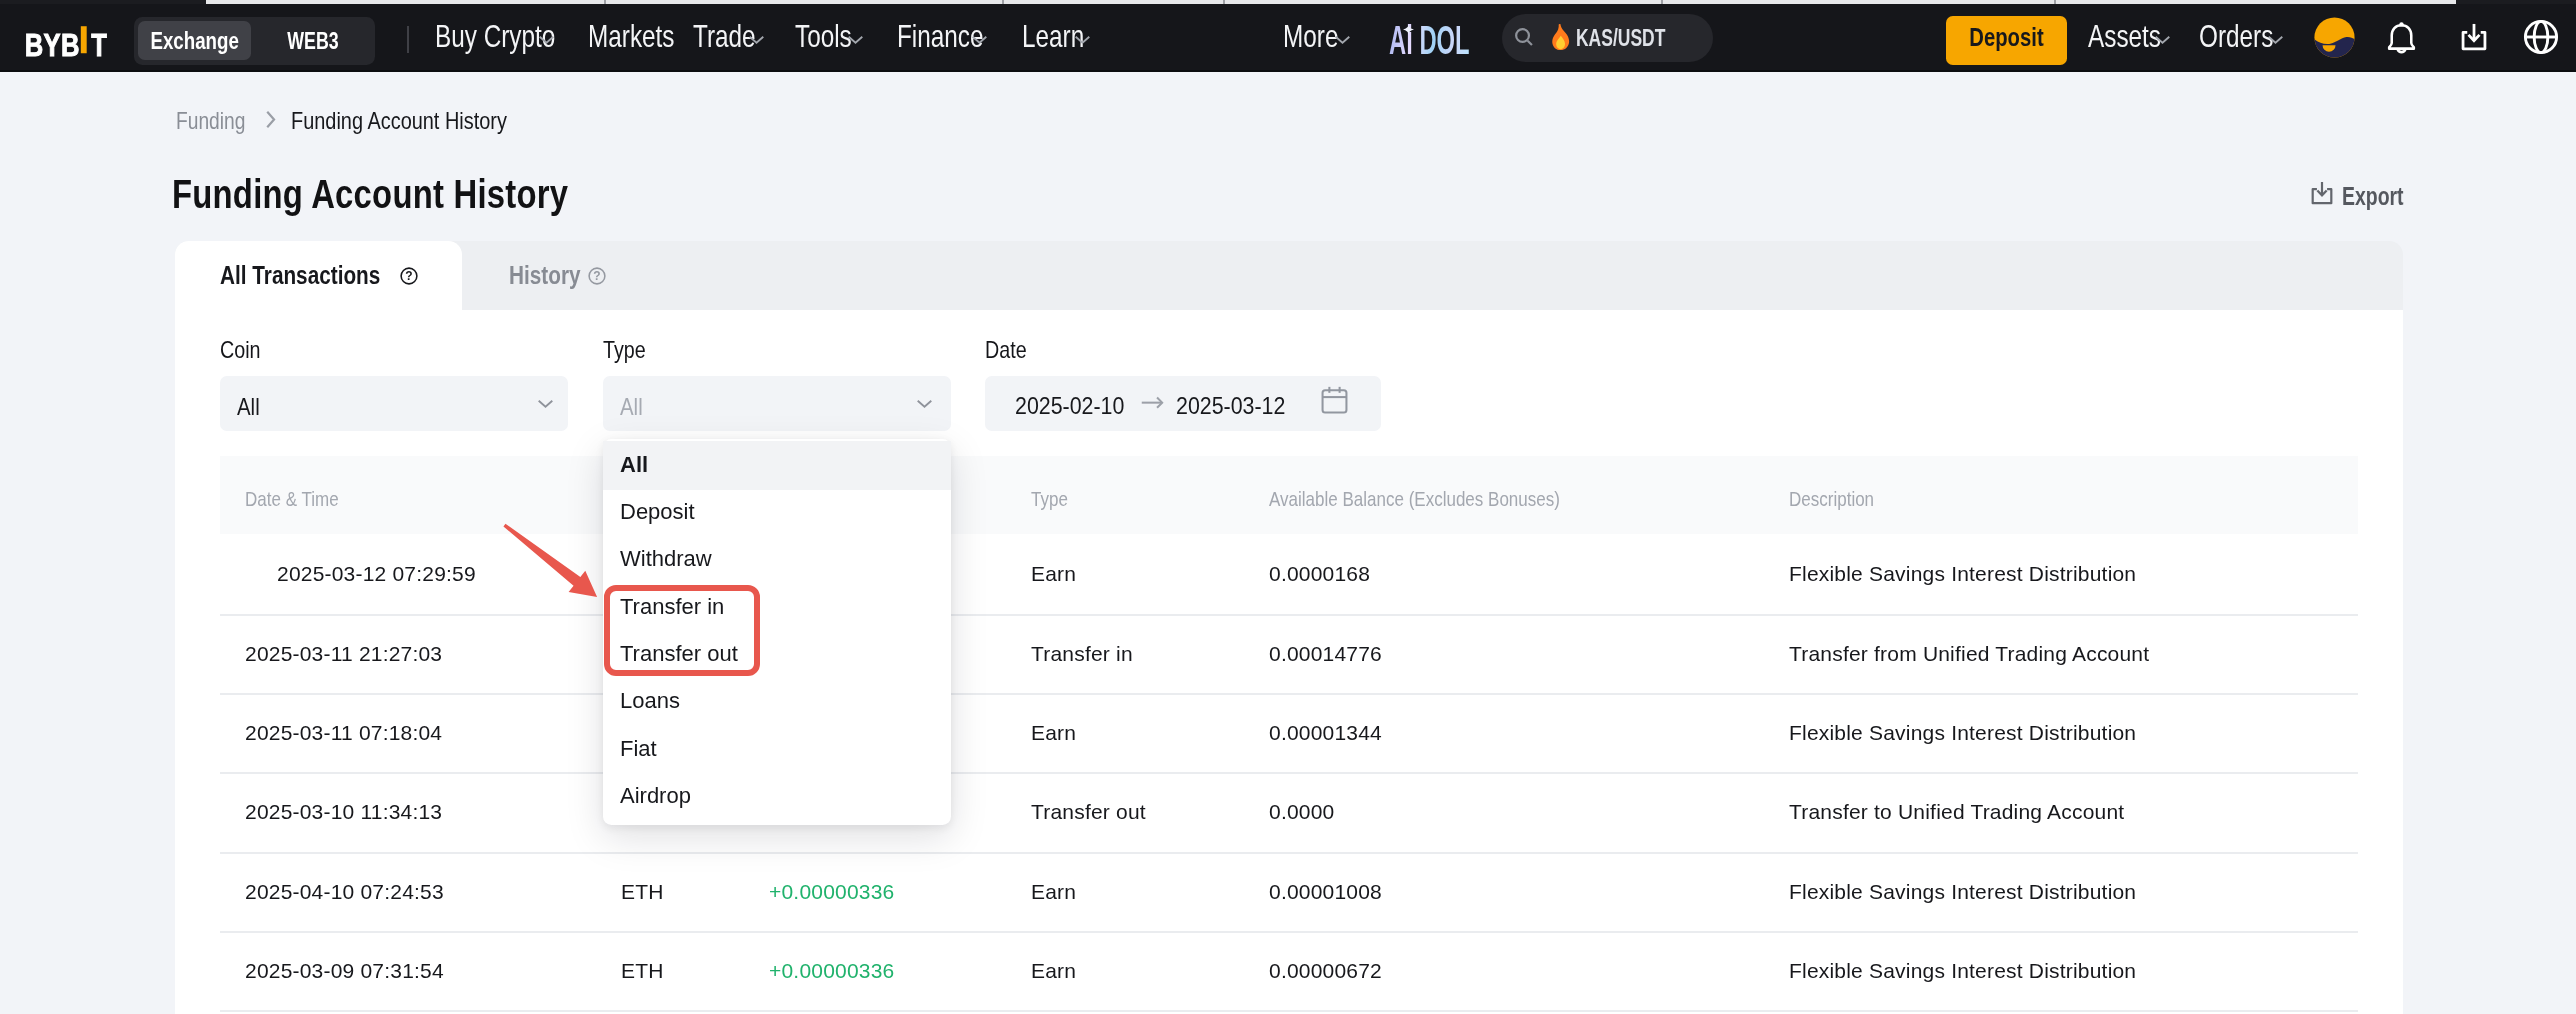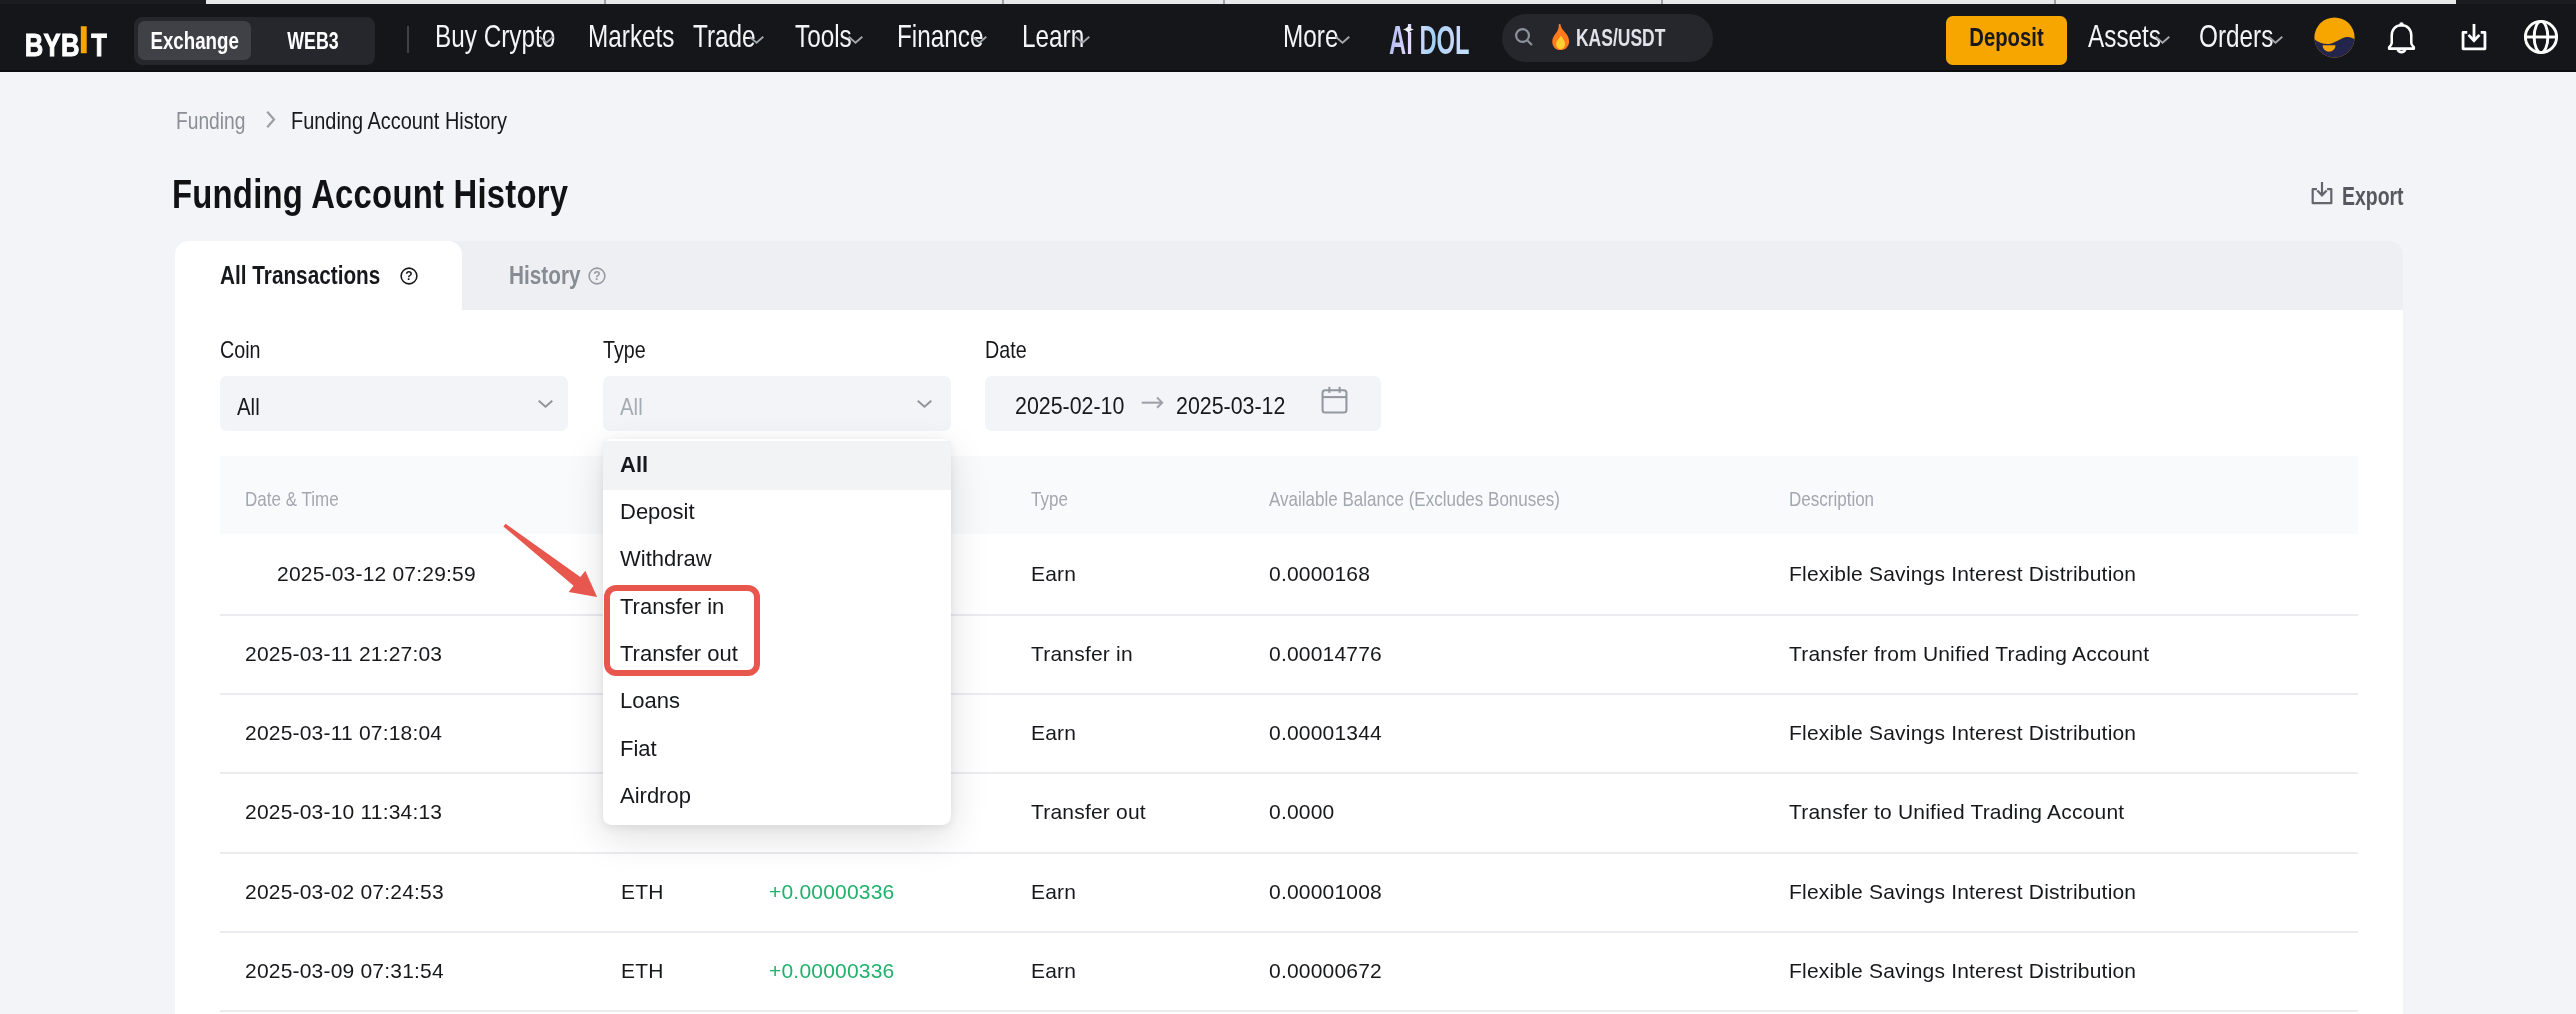--- a/index.html
+++ b/index.html
@@ -207,21 +207,21 @@
 <div class="a td" style="left:245px;top:693px;">2025-03-11 07:18:04</div>
 <div class="a td" style="left:1031px;top:693px;">Earn</div>
 <div class="a td" style="left:1269px;top:693px;">0.00001344</div>
 <div class="a td" style="left:1789px;top:693px;">Flexible Savings Interest Distribution</div>
 
 <div class="a td" style="left:245px;top:772px;">2025-03-10 11:34:13</div>
 <div class="a td" style="left:1031px;top:772px;">Transfer out</div>
 <div class="a td" style="left:1269px;top:772px;">0.0000</div>
 <div class="a td" style="left:1789px;top:772px;">Transfer to Unified Trading Account</div>
 
-<div class="a td" style="left:245px;top:852px;">2025-03-02 07:24:53</div>
+<div class="a td" style="left:245px;top:852px;">2025-04-10 07:24:53</div>
 <div class="a td" style="left:621px;top:852px;">ETH</div>
 <div class="a td" style="left:769px;top:852px;color:#20b26c;">+0.00000336</div>
 <div class="a td" style="left:1031px;top:852px;">Earn</div>
 <div class="a td" style="left:1269px;top:852px;text-align:right;">0.00001008</div>
 <div class="a td" style="left:1789px;top:852px;">Flexible Savings Interest Distribution</div>
 
 <div class="a td" style="left:245px;top:931px;">2025-03-09 07:31:54</div>
 <div class="a td" style="left:621px;top:931px;">ETH</div>
 <div class="a td" style="left:769px;top:931px;color:#20b26c;">+0.00000336</div>
 <div class="a td" style="left:1031px;top:931px;">Earn</div>

